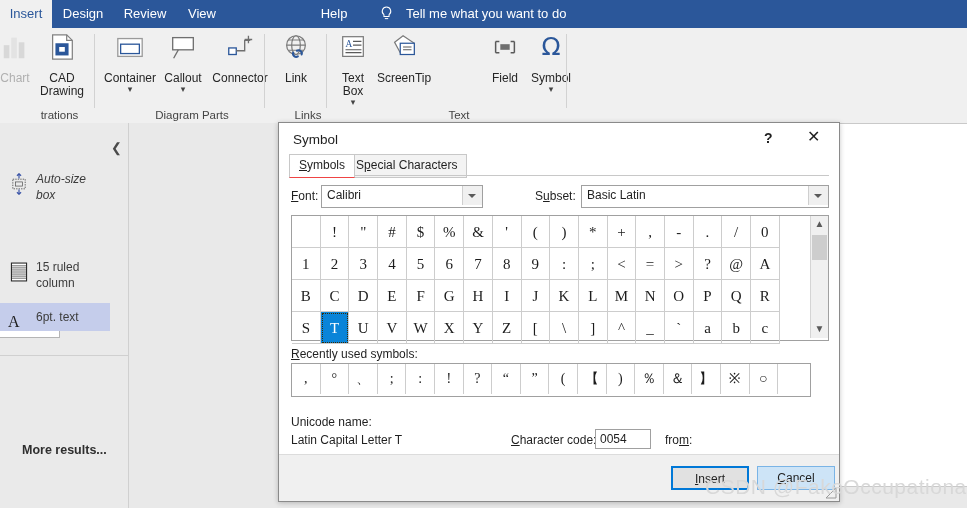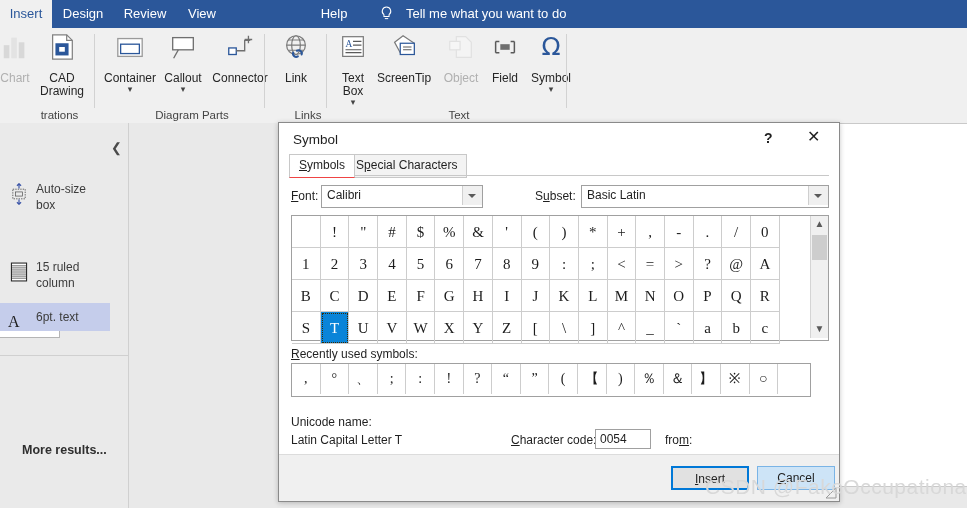--- a/index.html
+++ b/index.html
@@ -280,27 +280,20 @@
         <span class="caret">▾</span>
       </div>
       <div class="ritem" style="left: 44px; width: 66px;">
         <span class="icon"><svg viewBox="0 0 32 32" width="30" height="30" xmlns="http://www.w3.org/2000/svg">
             <path d="M6 11 L15 4 L27 12 L27 24 L13 24 Z" fill="#fff" stroke="#7a7a7a" stroke-width="1.3"></path>
             <rect x="12" y="12" width="15" height="12" fill="#fff" stroke="#2b579a" stroke-width="1.3"></rect>
             <path d="M15 16 h9 M15 19 h9" stroke="#5a5a5a" stroke-width="1.1"></path>
           </svg></span>
         <span class="lbl">ScreenTip</span>
       </div>
-      <div class="ritem disabled" style="left: 110px; width: 48px;">
-        <span class="icon" style="opacity: 0.45;"><svg viewBox="0 0 32 32" width="30" height="30" xmlns="http://www.w3.org/2000/svg">
-            <path d="M11 5 h10 l6 6 v16 h-16 z" fill="#fafafa" stroke="#d0d0d0" stroke-width="1.3"></path>
-            <rect x="4" y="10" width="11" height="9" fill="#fff" stroke="#d0d0d0" stroke-width="1.3"></rect>
-          </svg></span>
-        <span class="lbl">Object</span>
-      </div>
       <div class="ritem" style="left: 156px; width: 44px;">
         <span class="icon"><svg viewBox="0 0 32 32" width="30" height="30" xmlns="http://www.w3.org/2000/svg">
             <path d="M6 10 v12 M6 10 h4 M6 22 h4 M26 10 v12 M26 10 h-4 M26 22 h-4" stroke="#5a5a5a" stroke-width="1.6" fill="none"></path>
             <rect x="11" y="13" width="10" height="6" fill="#6f6f6f"></rect>
           </svg></span>
         <span class="lbl">Field</span>
       </div>
       <div class="ritem" style="left: 196px; width: 56px;">
         <span class="icon">
           <span style="display:block;font-size:25px;line-height:30px;color:#2b579a;font-family:'DejaVu Sans',sans-serif;">Ω</span>
@@ -315,21 +308,21 @@
 
 <div id="left-pane">
   <div id="collapse-arrow">❮</div>
   <div id="search-box">
     <input id="search-input" placeholder="" style="">
     <span id="search-caret">▼</span>
     <span id="search-clear">✕</span>
   </div>
   <div id="pane-div"></div>
   <div id="shape-list">
-      <div class="shape-item" style="top: 52px;">
+      <div class="shape-item" style="top: 42px; font-style: italic;">
         <span class="sicon"><svg viewBox="0 0 32 32" width="22" height="22" xmlns="http://www.w3.org/2000/svg">
             <rect x="7" y="9" width="18" height="14" fill="none" stroke="#4a4a4a" stroke-width="1.2" stroke-dasharray="2,1.6"></rect>
             <rect x="11" y="13" width="10" height="6" fill="none" stroke="#4a4a4a" stroke-width="1"></rect>
             <path d="M16 1 v7 M13 4 l3 -3 l3 3 M16 31 v-7 M13 28 l3 3 l3 -3" stroke="#3b55a8" stroke-width="1.7" fill="none"></path>
           </svg></span>
         <span class="stext">Auto-size box</span>
       </div>
       <div class="shape-item" style="top: 130px;">
         <span class="sicon"><svg viewBox="0 0 32 32" width="22" height="22" xmlns="http://www.w3.org/2000/svg">
             <rect x="5" y="3" width="22" height="26" fill="#fff" stroke="#2b2b2b" stroke-width="1.6"></rect>

